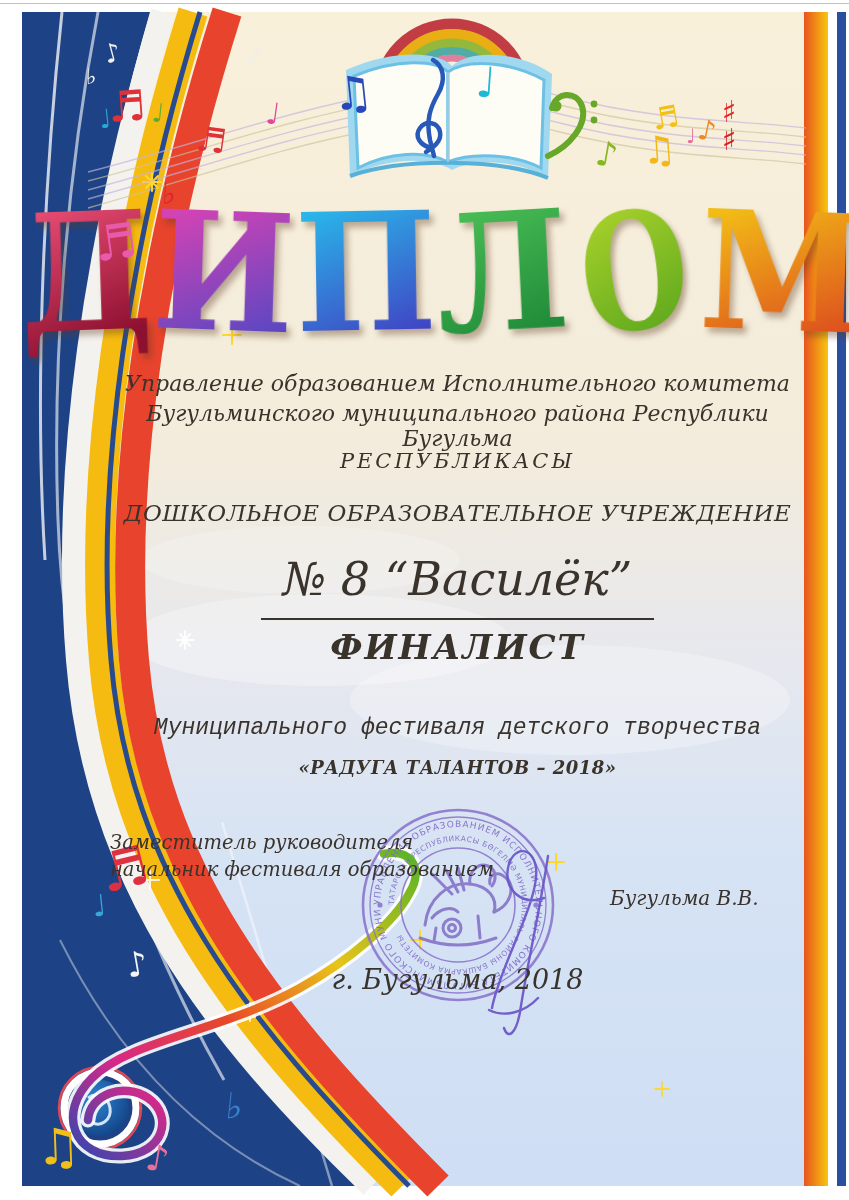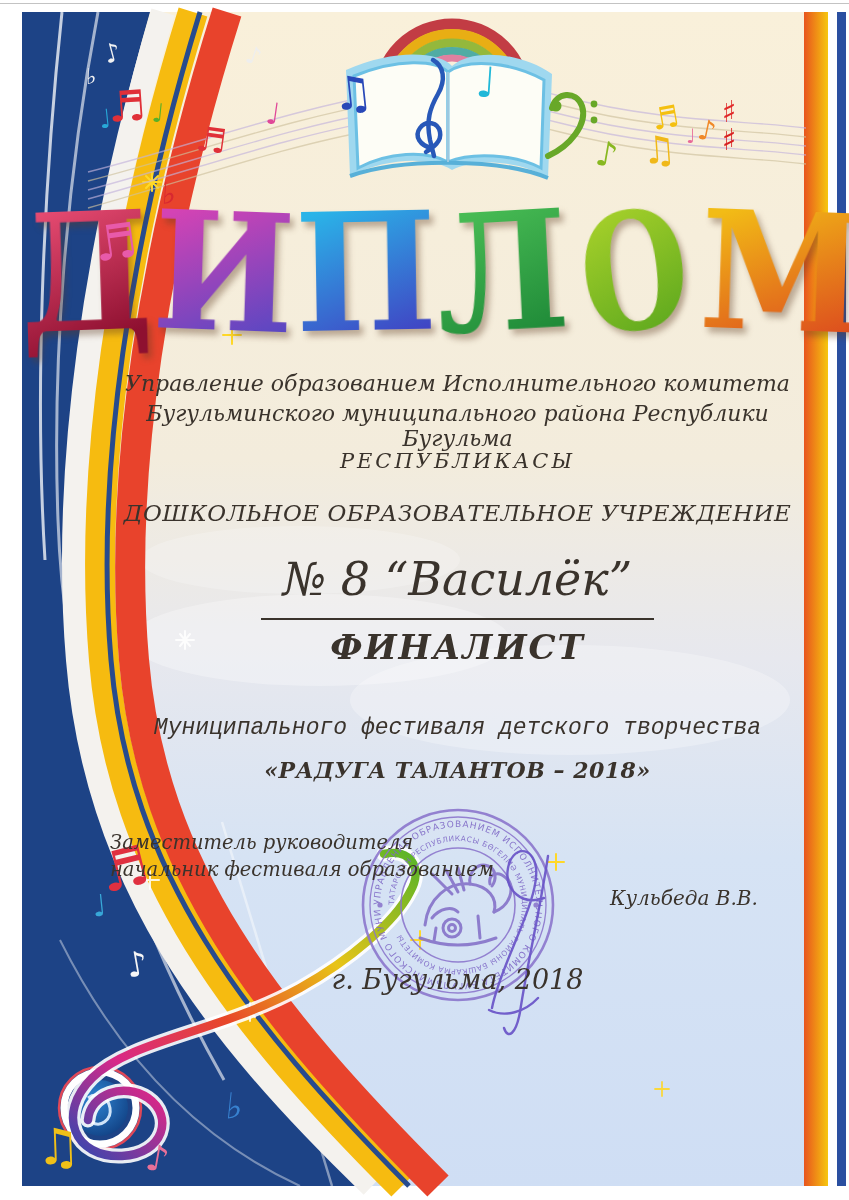--- a/index.html
+++ b/index.html
@@ -14,21 +14,21 @@
   .txt{position:absolute;color:#3a332c;font-style:italic;}
   .center-band{left:95px;width:725px;text-align:center;}
   .issuer1{top:371px;font-size:22px;}
   .issuer2{top:401px;font-size:22px;}
   .awarded{top:449px;font-size:21px;letter-spacing:3px;}
   .rectype{top:500px;font-size:23px;letter-spacing:.5px;}
   .recname{top:552px;font-size:46px;}
   .recname .u{display:inline-block;padding:0 22px 12px 22px;border-bottom:2.5px solid #3a332c;}
   .finalist{top:610px;font-size:34px;font-weight:bold;letter-spacing:2px;margin-top:17px;}
   .eventline{top:715px;font-size:23px;font-family:Liberation Mono, monospace;}
-  .eventname{top:757px;font-size:22px;font-weight:bold;letter-spacing:.5px;}
+  .eventname{top:757px;font-size:18px;font-weight:bold;letter-spacing:.5px;}
   .sig-block{left:110px;top:829px;width:400px;font-size:19.5px;line-height:27px;text-align:left;}
   .sig-block .l2{padding-left:10px;}
   .signer{left:610px;top:886px;width:200px;font-size:20px;text-align:left;}
   .footer-line{top:964px;font-size:27px;}
   
   #title{
     position:absolute;left:110px;top:193px;width:665px;height:180px;
     display:flex;align-items:flex-start;justify-content:center;
     font-family:"DejaVu Serif", serif;font-weight:bold;
     transform:scaleY(1.08);
@@ -251,14 +251,14 @@
 <div class="txt center-band rectype">ДОШКОЛЬНОЕ ОБРАЗОВАТЕЛЬНОЕ УЧРЕЖДЕНИЕ</div>
 <div class="txt center-band recname"><span class="u">№ 8 “Василёк”</span></div>
 <div class="txt center-band finalist">ФИНАЛИСТ</div>
 <div class="txt center-band eventline">Муниципального фестиваля детского творчества</div>
 <div class="txt center-band eventname">«РАДУГА ТАЛАНТОВ – 2018»</div>
 
 <div class="txt sig-block">
   <div>Заместитель руководителя</div>
   <div>начальник  фестиваля образованием</div>
 </div>
-<div class="txt signer">Кульбеда В.В.</div>
+<div class="txt signer">Бугульма В.В.</div>
 <div class="txt center-band footer-line">г. Бугульма, 2018</div>
 
 </body></html>

